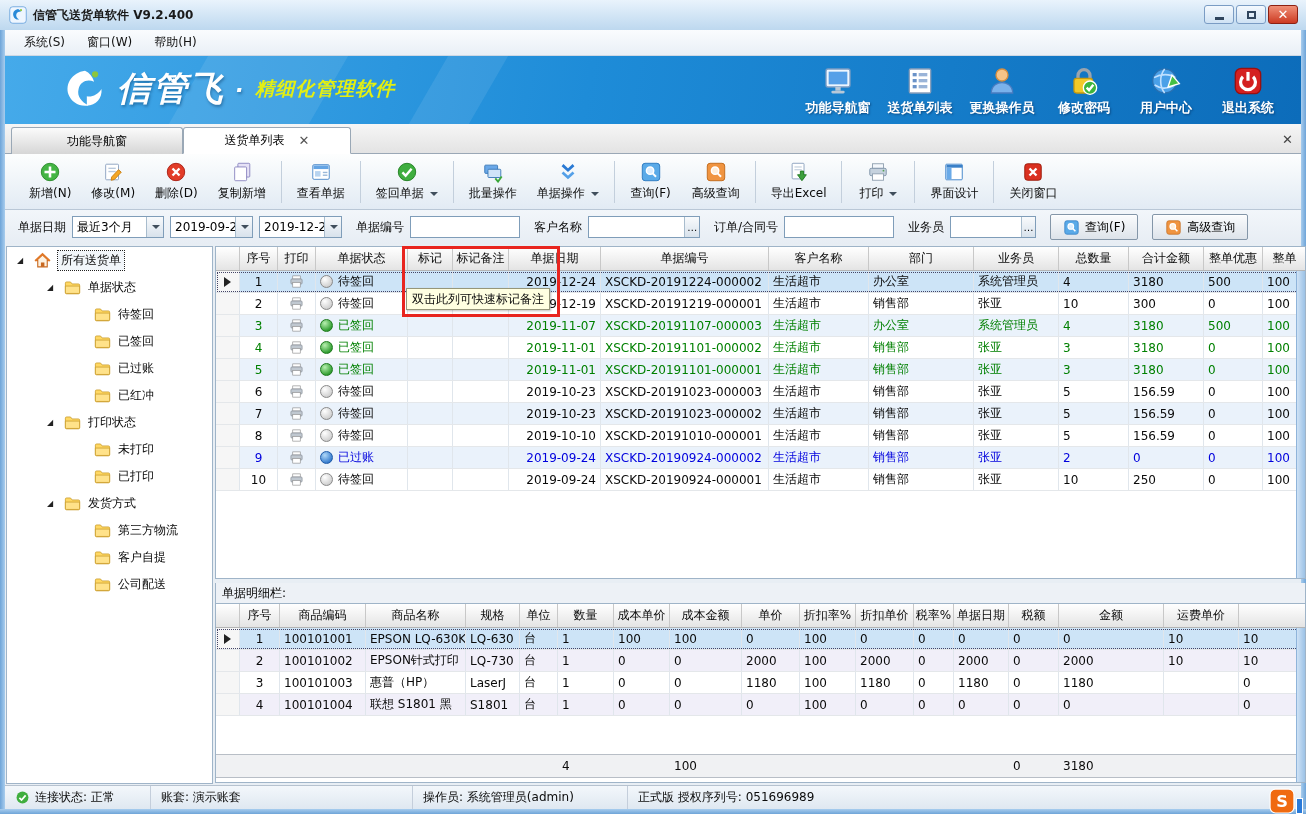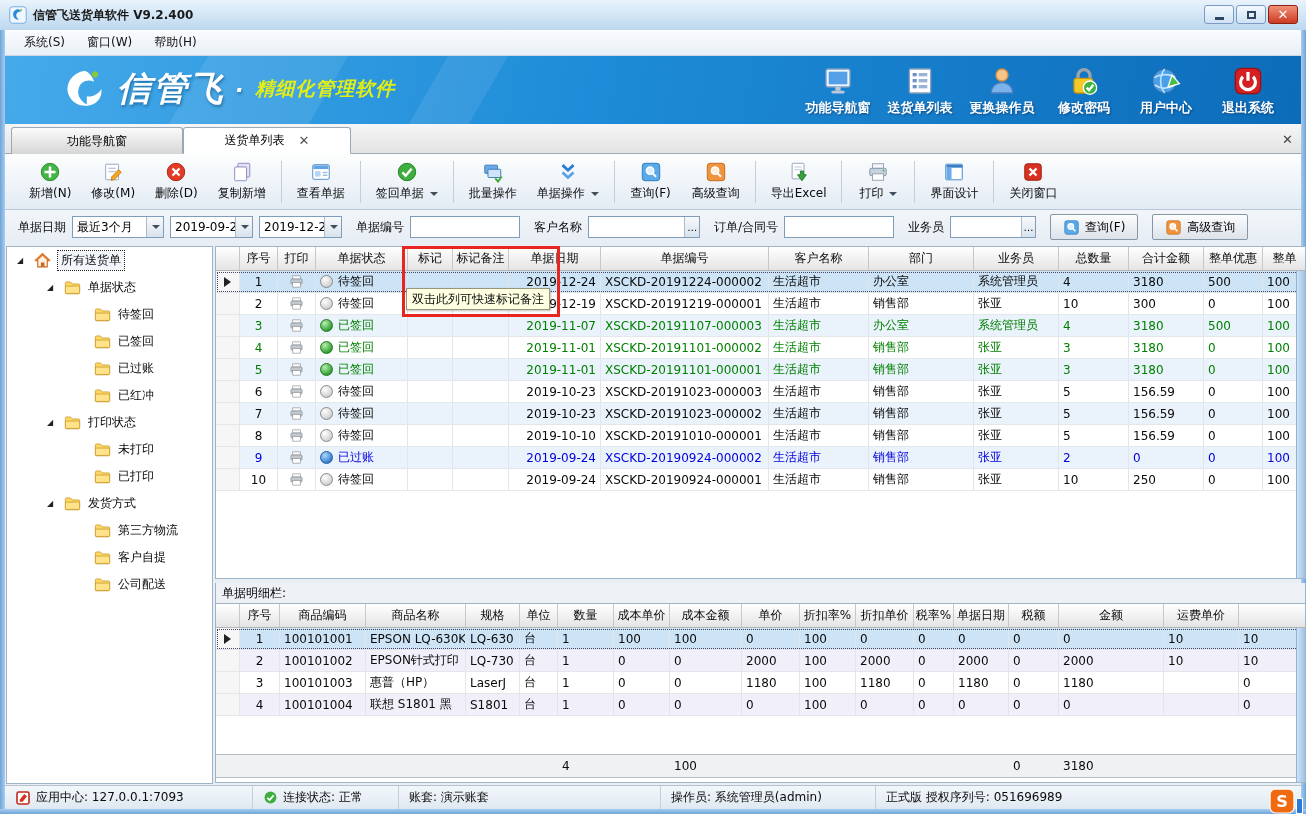--- a/index.html
+++ b/index.html
@@ -1054,31 +1054,20 @@
           <div class="gcell" style="width: 68px;"></div>
         </div>
         <div class="vscroll"></div>
       </div>
   </div>
 
   <div class="anno-box"></div>
   <div class="anno-tip">双击此列可快速标记备注</div>
 
   <div class="statusbar">
-    <div class="sseg" style="width:248px;">
-      <span class="icn" id="st-icon1">
-          <span class="icn">
-            <svg width="16" height="16" viewBox="0 0 24 24">
-              <rect x="3" y="3" width="18" height="18" rx="2.5" fill="#fff" stroke="#c02818" stroke-width="2.4"></rect>
-              <path d="M7 14.5 L14 6 L18 9.2 L11.5 17.5 L7 17.5 Z" fill="#d83020"></path>
-            </svg>
-          </span>
-        </span>
-      <span>应用中心: 127.0.0.1:7093</span>
-    </div>
     <div class="sseg" style="width:146px;">
       <span class="icn" id="st-icon2">
           <span class="icn">
             <svg width="15" height="15" viewBox="0 0 24 24">
               <circle cx="12" cy="12" r="9.5" fill="#3fae3f"></circle>
               <path d="M7 12.5 L10.5 16 L17 8.5" fill="none" stroke="#fff" stroke-width="2.8"></path>
             </svg>
           </span>
         </span>
       <span>连接状态: 正常</span>

